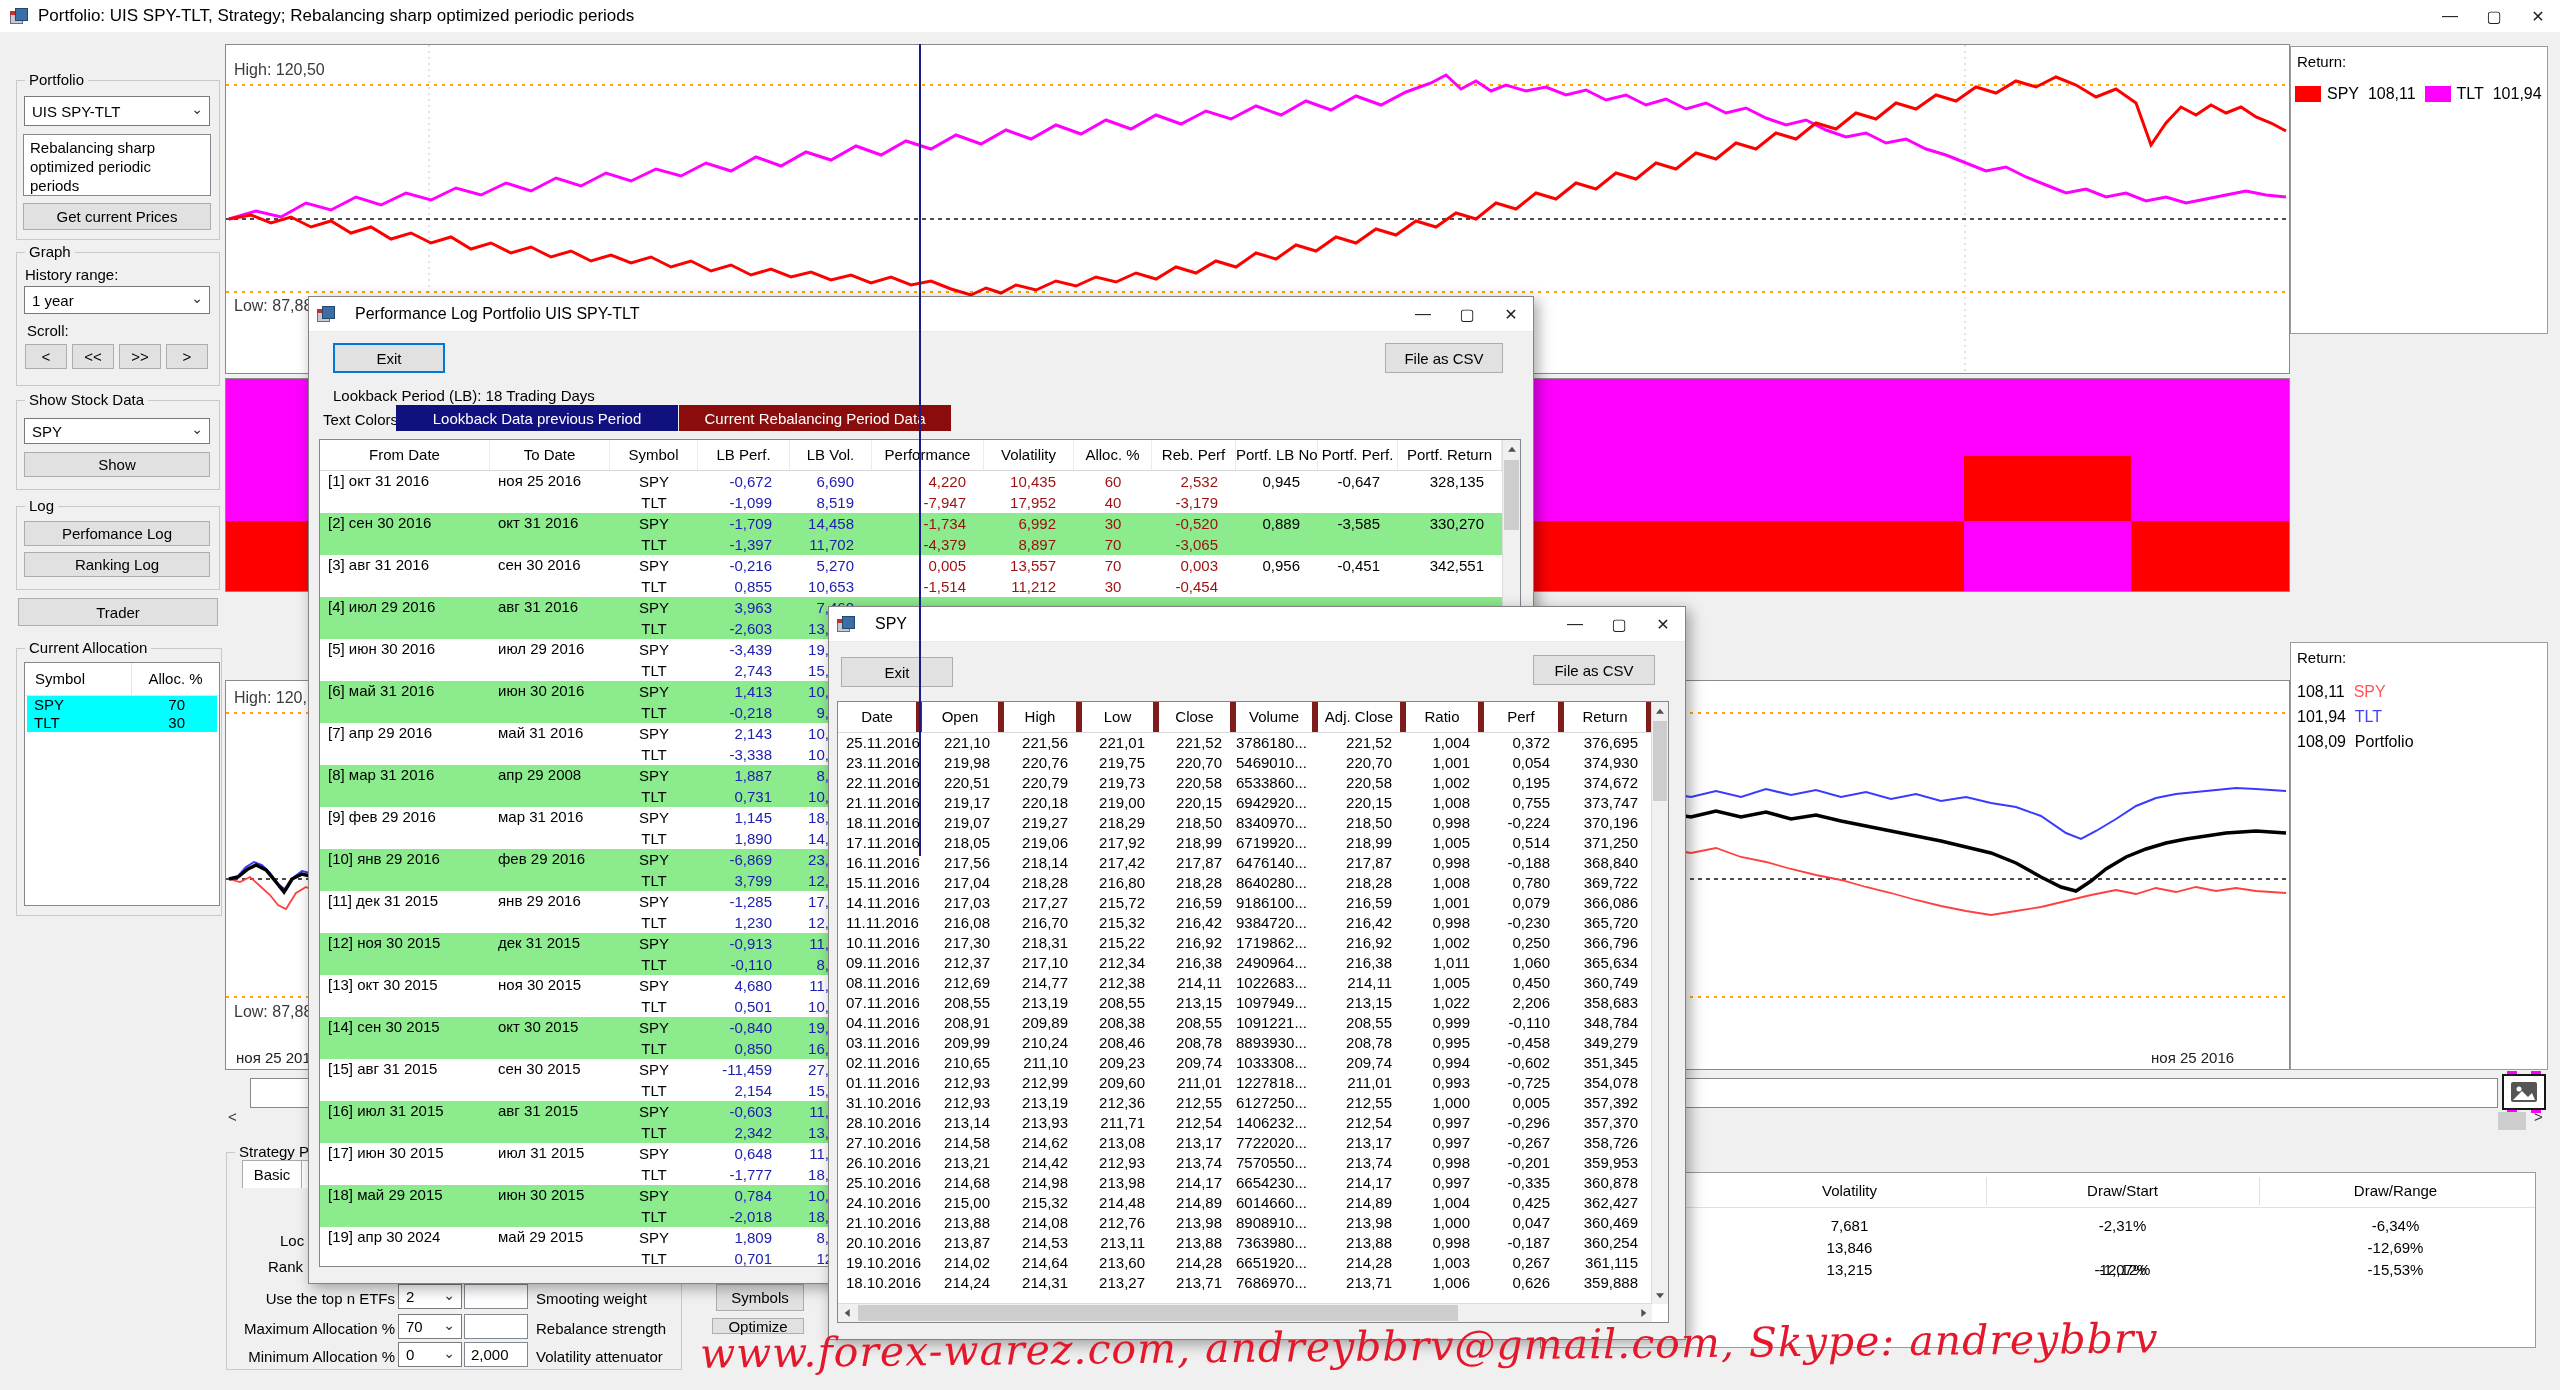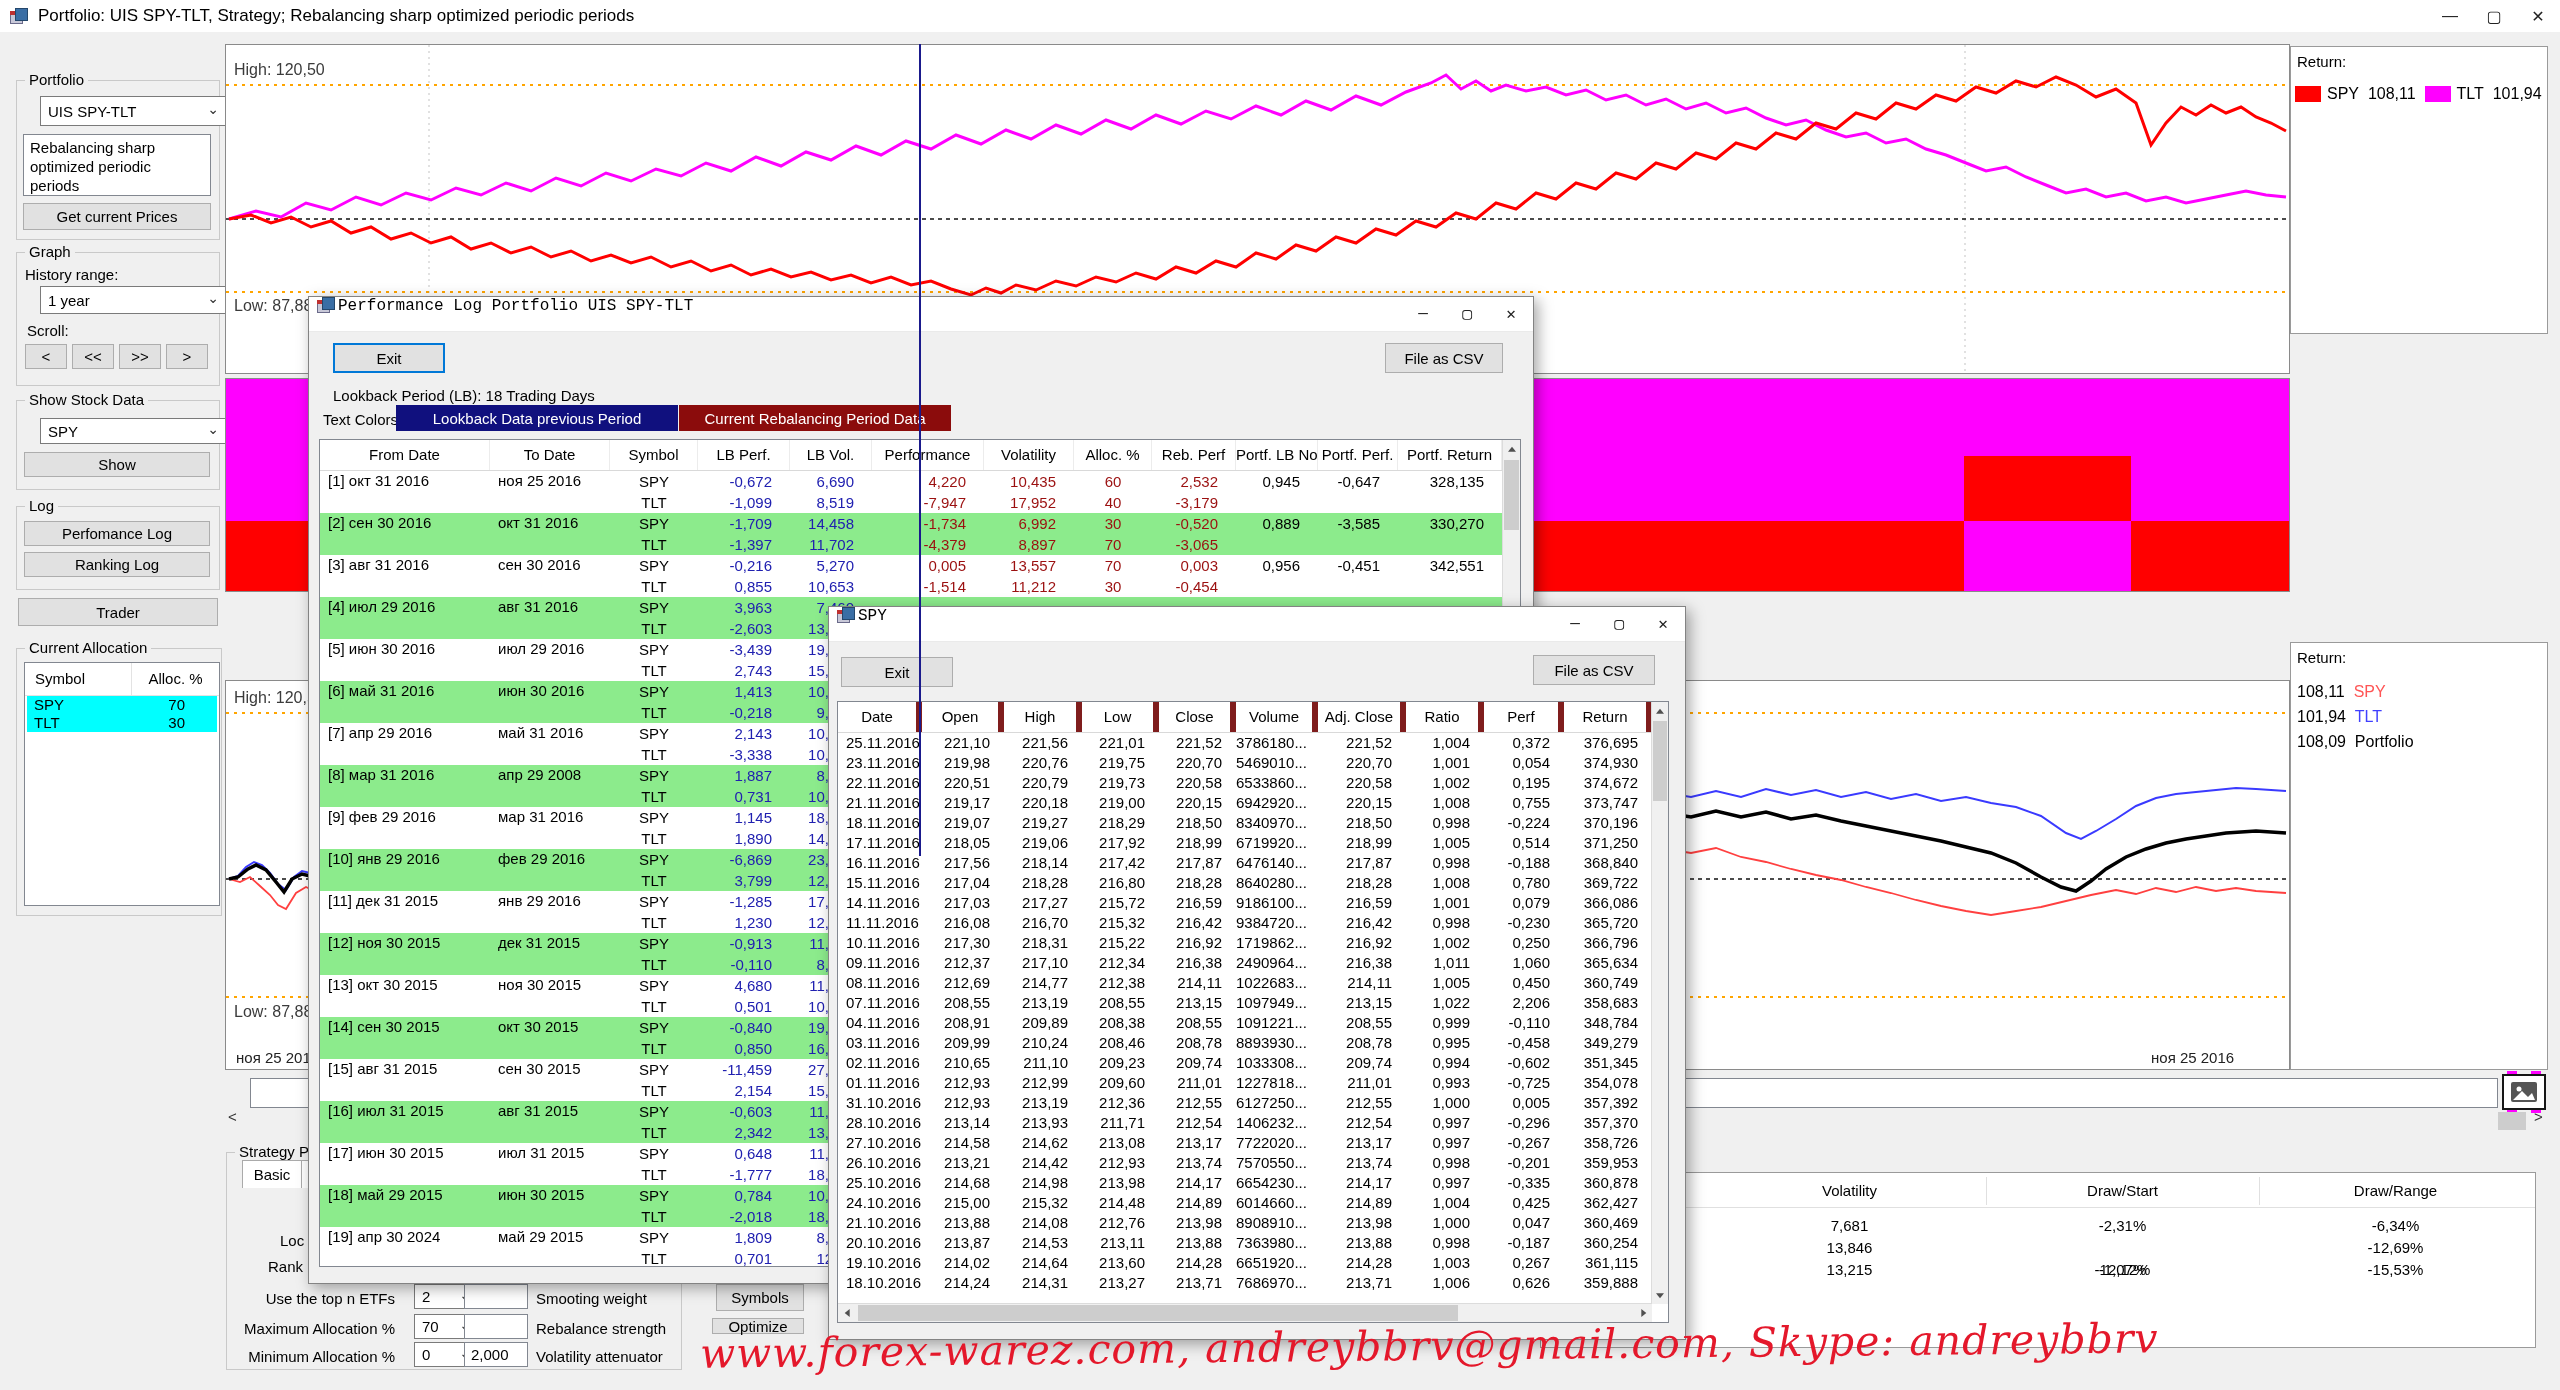--- a/index.html
+++ b/index.html
@@ -8,30 +8,30 @@
   
   .maintitle{position:absolute;left:0;top:0;width:2560px;height:32px;background:#fff;
              display:flex;align-items:center;gap:10px;padding-left:10px;box-sizing:border-box;font-size:17px;}
   .wctl{margin-left:auto;display:flex;height:100%;}
   .wctl .cbtn{width:44px;height:100%;display:flex;align-items:center;justify-content:center;font-size:16px;color:#222;}
   .form-icon{width:18px;height:16px;position:relative;flex:0 0 auto;}
   .form-icon .f1{position:absolute;left:0;top:3px;width:11px;height:11px;background:#c8c8d8;border:1px solid #6a6a8a;}
   .form-icon .f2{position:absolute;left:5px;top:0;width:11px;height:11px;background:#3a6ea5;border:1px solid #24476b;}
   .form-icon .f3{position:absolute;left:0;top:3px;width:5px;height:4px;background:#c03030;}
   .win{position:absolute;background:#f0f0f0;border:1px solid #838383;box-shadow:4px 4px 14px rgba(0,0,0,.35);}
-  .wtitle{height:34px;background:#fff;display:flex;gap:3px;padding-left:8px;
-          font-size:16px;border-bottom:1px solid #eaeaea;font-family:Liberation Mono, monospace;}
+  .wtitle{height:34px;background:#fff;display:flex;align-items:center;gap:20px;padding-left:8px;
+          font-size:16px;border-bottom:1px solid #eaeaea;}
   
   .gb{position:absolute;border:1px solid #c9c9c9;}
   .glabel{position:absolute;top:-10px;left:8px;background:#f0f0f0;padding:0 4px;font-size:15px;white-space:nowrap;}
   .btn{position:absolute;display:flex;align-items:center;justify-content:center;background:#e1e1e1;
        border:1px solid #adadad;font-size:15px;white-space:nowrap;box-sizing:border-box;}
   .btn.focused{border:1px solid #0078d7;box-shadow:inset 0 0 0 1px #0078d7;}
   .combo{position:absolute;background:#fff;border:1px solid #7a7a7a;display:flex;align-items:center;
-         padding:0 22px 0 7px;font-size:15px;box-sizing:border-box;margin-left:16px;}
+         padding:0 22px 0 7px;font-size:15px;box-sizing:border-box;}
   .combo .chev{position:absolute;right:6px;top:50%;transform:translateY(-62%);font-size:14px;color:#333;}
   .sunken{position:absolute;background:#fff;border:1px solid #828790;box-sizing:border-box;}
   .lbl{position:absolute;white-space:nowrap;}
   
   .chartpanel{position:absolute;background:#fff;border:1px solid #8a8a8a;box-sizing:border-box;}
   .bandpanel{position:absolute;background:#fff;border:1px solid #8a8a8a;box-sizing:border-box;overflow:hidden;}
   .band{position:absolute;}
   .chartlabel{position:absolute;font-size:16px;color:#3b3b3b;white-space:nowrap;}
   .axislabel{position:absolute;font-size:15px;color:#222;white-space:nowrap;}
   .crosshair{position:absolute;width:2px;background:#1a1a8c;z-index:30;}

